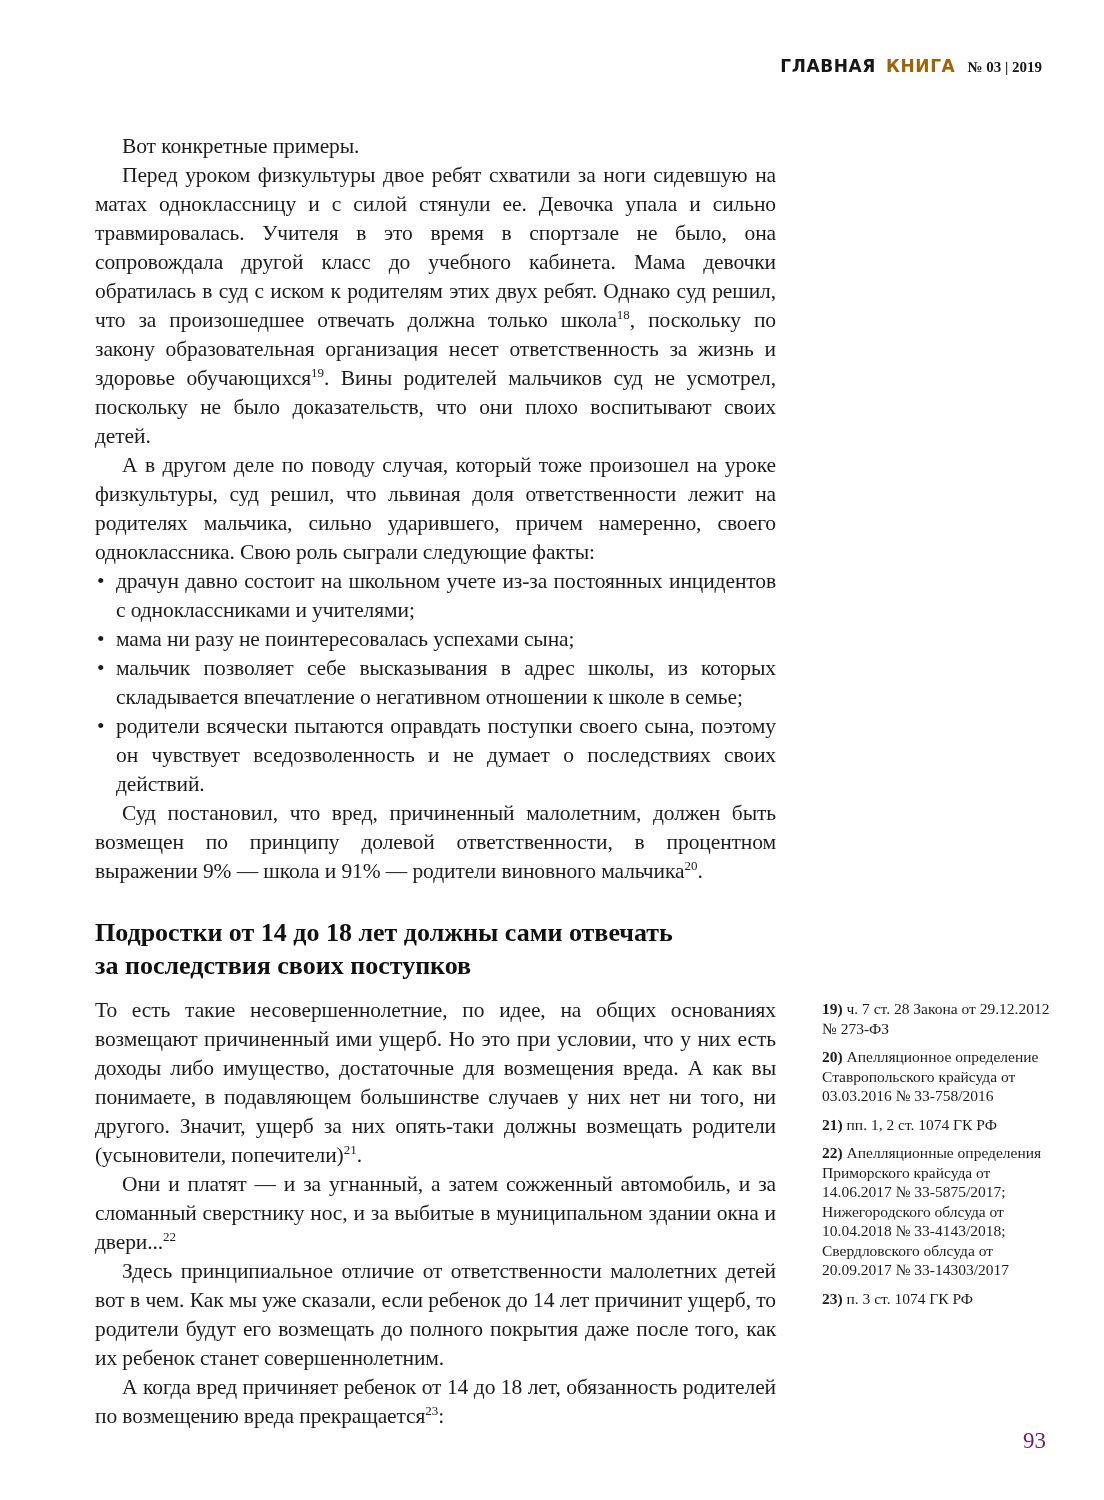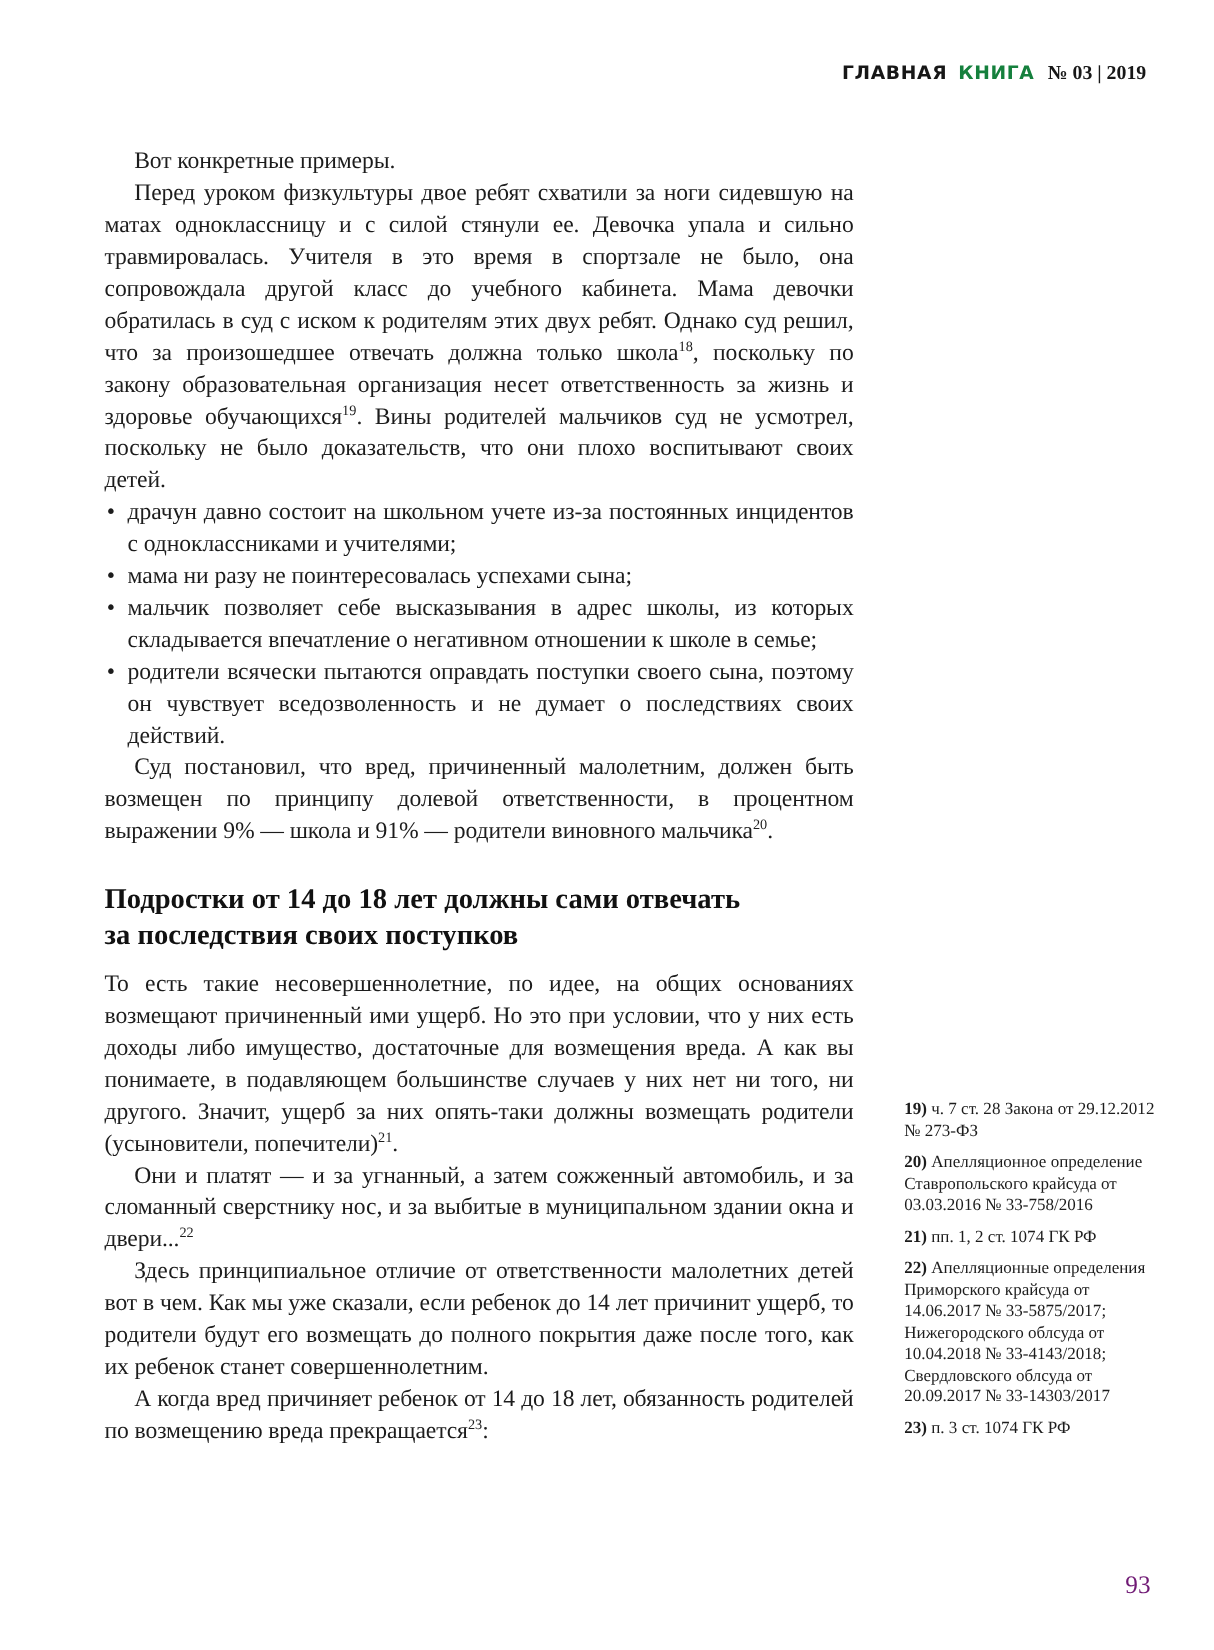--- a/index.html
+++ b/index.html
@@ -24,21 +24,21 @@
     font-family: "DejaVu Sans", "Liberation Sans", sans-serif;
     font-weight: bold;
     font-size: 17px;
     letter-spacing: 0.6px;
   }
   .brand-main { color: #171717; }
   .brand-accent { margin-left: 6px; }
   .issue {
     font-family: "Liberation Serif", "DejaVu Serif", serif;
     font-weight: bold;
-    font-size: 18px;
+    font-size: 15px;
     color: #171717;
     margin-left: 8px;
   }
 
   
   .article {
     position: absolute;
     left: 95px;
     top: 132px;
     width: 681px;
@@ -96,27 +96,28 @@
     top: 1428px;
     font-size: 23px;
     color: #701a75;
   }
 </style>
 </head>
 <body>
 
 <div class="header">
   <span class="brand brand-main">ГЛАВНАЯ</span>
-  <span class="brand brand-accent" style="color: #15803d;">КНИГА</span>
+  <span class="brand brand-accent" style="color: #a16207;">КНИГА</span>
   <span class="issue">№ 03 | 2019</span>
 </div>
 
 <div class="article">
     <p class="para indent">Вот конкретные примеры.</p>
     <p class="para indent">Перед уроком физкультуры двое ребят схватили за ноги сидевшую на матах одноклассницу и с силой стянули ее. Девочка упала и сильно травмировалась. Учителя в это время в спортзале не было, она сопровождала другой класс до учебного кабинета. Мама девочки обратилась в суд с иском к родителям этих двух ребят. Однако суд решил, что за произошедшее отвечать должна только школа<sup>18</sup>, поскольку по закону образовательная организация несет ответственность за жизнь и здоровье обучающихся<sup>19</sup>. Вины родителей мальчиков суд не усмотрел, поскольку не было доказательств, что они плохо воспитывают своих детей.</p>
+    <p class="para indent">А в другом деле по поводу случая, который тоже произошел на уроке физкультуры, суд решил, что львиная доля ответственности лежит на родителях мальчика, сильно ударившего, причем намеренно, своего одноклассника. Свою роль сыграли следующие факты:</p>
     <div class="para bullet"><span class="dot">•</span><span>драчун давно состоит на школьном учете из-за постоянных инцидентов с одноклассниками и учителями;</span></div>
     <div class="para bullet"><span class="dot">•</span><span>мама ни разу не поинтересовалась успехами сына;</span></div>
     <div class="para bullet"><span class="dot">•</span><span>мальчик позволяет себе высказывания в адрес школы, из которых складывается впечатление о негативном отношении к школе в семье;</span></div>
     <div class="para bullet"><span class="dot">•</span><span>родители всячески пытаются оправдать поступки своего сына, поэтому он чувствует вседозволенность и не думает о последствиях своих действий.</span></div>
     <p class="para indent">Суд постановил, что вред, причиненный малолетним, должен быть возмещен по принципу долевой ответственности, в процентном выражении 9% — школа и 91% — родители виновного мальчика<sup>20</sup>.</p>
     <h2 class="heading">Подростки от 14 до 18 лет должны сами отвечать
 за последствия своих поступков</h2>
     <p class="para">То есть такие несовершеннолетние, по идее, на общих основаниях возмещают причиненный ими ущерб. Но это при условии, что у них есть доходы либо имущество, достаточные для возмещения вреда. А как вы понимаете, в подавляющем большинстве случаев у них нет ни того, ни другого. Значит, ущерб за них опять-таки должны возмещать родители (усыновители, попечители)<sup>21</sup>.</p>
     <p class="para indent">Они и платят — и за угнанный, а затем сожженный автомобиль, и за сломанный сверстнику нос, и за выбитые в муниципальном здании окна и двери...<sup>22</sup></p>
     <p class="para indent">Здесь принципиальное отличие от ответственности малолетних детей вот в чем. Как мы уже сказали, если ребенок до 14 лет причинит ущерб, то родители будут его возмещать до полного покрытия даже после того, как их ребенок станет совершеннолетним.</p>

